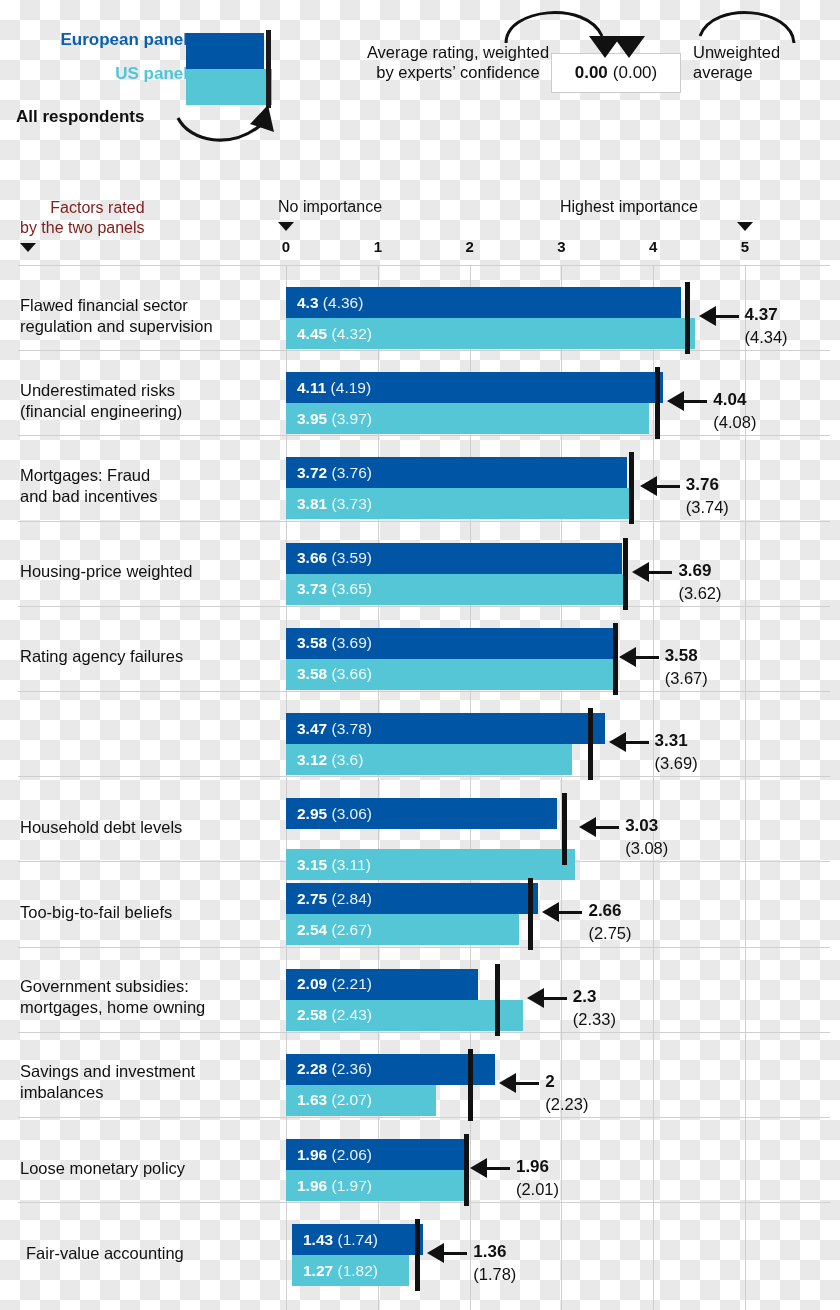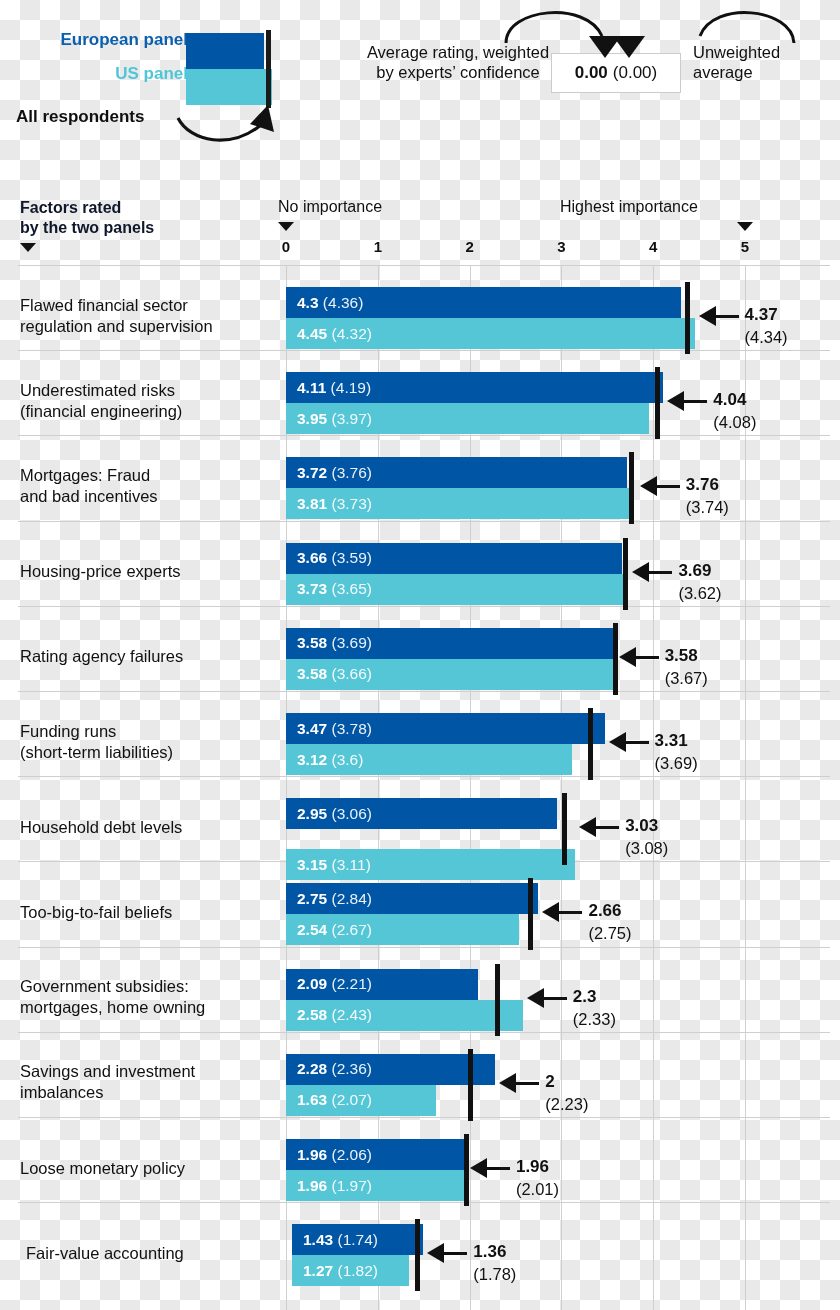--- a/index.html
+++ b/index.html
@@ -33,21 +33,21 @@
   
   .ann{position:absolute;font-size:16.5px;color:#111;line-height:20px;}
   .ann-left{left:363px;top:42px;width:190px;text-align:center;}
   .ann-right{left:693px;top:42px;width:140px;text-align:left;}
   .valbox{position:absolute;left:551px;top:53px;width:128px;height:38px;background:#ffffff;border:1px solid #cccccc;
           display:flex;align-items:center;justify-content:center;}
   .valbox b{font-size:17px;color:#111;}
   .valbox span{font-size:17px;color:#111;margin-left:5px;}
 
   
-  .axis-title{position:absolute;left:20px;top:198px;font-weight:bold;font-size:16px;color:#0f172a;line-height:20px;}
+  .axis-title{position:absolute;left:20px;top:198px;font-weight:normal;font-size:16px;color:#7f1d1d;line-height:20px;text-align:right;}
   .axis-caret{position:absolute;width:0;height:0;border-left:8px solid transparent;border-right:8px solid transparent;border-top:9px solid #111;}
   .axis-note{position:absolute;font-size:16px;color:#111;white-space:nowrap;}
   .tick-num{position:absolute;top:238px;font-weight:bold;font-size:15px;color:#111;transform:translateX(-50%);}
 
   
   .row{position:absolute;left:0;width:840px;}
   .rowlabel{position:absolute;left:20px;width:258px;font-size:16.5px;color:#111;line-height:21px;
             text-align:left;top:50%;transform:translateY(-50%);}
   .bars{position:absolute;left:286px;top:0;}
   .bar{position:absolute;height:31px;display:flex;align-items:center;}
@@ -175,21 +175,21 @@
         <div class="bar bar-us" style="width: 346px;">
           <div class="blab"><b>3.81</b><i> (3.73)</i></div>
         </div>
       </div>
       <div class="marker" style="left: 629.168px;"></div>
       <div class="arrowhead" style="left: 639.758px;"></div>
       <div class="arrow" style="left: 655.758px; width: 24px;"></div>
       <div class="outlab" style="left: 685.758px; top: 22px;"><b>3.76</b><span class="par">(3.74)</span></div>
     </div>
     <div class="row" style="top: 536.6px; height: 69.2px;">
-      <div class="rowlabel"><span>Housing-price experts</span></div>
+      <div class="rowlabel"><span>Housing-price weighted</span></div>
       <div class="bars">
         <div class="bar bar-eu" style="width: 335.988px;">
           <div class="blab"><b>3.66</b><i> (3.59)</i></div>
         </div>
         <div class="bar bar-us" style="width: 342.414px;">
           <div class="blab"><b>3.73</b><i> (3.65)</i></div>
         </div>
       </div>
       <div class="marker" style="left: 622.742px;"></div>
       <div class="arrowhead" style="left: 632.414px;"></div>
@@ -205,21 +205,20 @@
         <div class="bar bar-us" style="width: 328.644px;">
           <div class="blab"><b>3.58</b><i> (3.66)</i></div>
         </div>
       </div>
       <div class="marker" style="left: 612.644px;"></div>
       <div class="arrowhead" style="left: 618.644px;"></div>
       <div class="arrow" style="left: 634.644px; width: 24px;"></div>
       <div class="outlab" style="left: 664.644px; top: 22px;"><b>3.58</b><span class="par">(3.67)</span></div>
     </div>
     <div class="row" style="top: 707px; height: 69.2px;">
-      <div class="rowlabel"><span>Funding runs</span><br><span>(short-term liabilities)</span></div>
       <div class="bars">
         <div class="bar bar-eu" style="width: 318.546px;">
           <div class="blab"><b>3.47</b><i> (3.78)</i></div>
         </div>
         <div class="bar bar-us" style="width: 286.416px;">
           <div class="blab"><b>3.12</b><i> (3.6)</i></div>
         </div>
       </div>
       <div class="marker" style="left: 587.858px;"></div>
       <div class="arrowhead" style="left: 608.546px;"></div>

